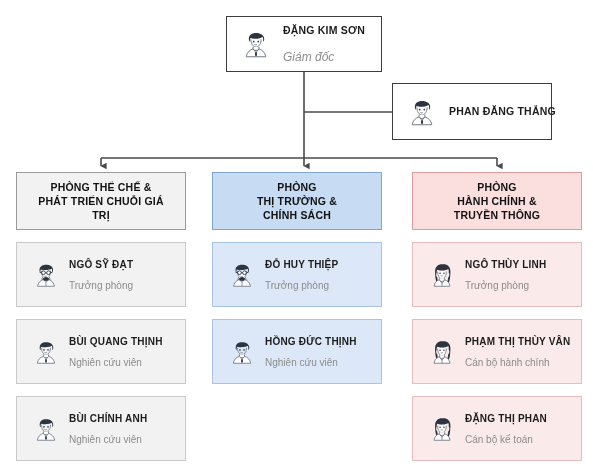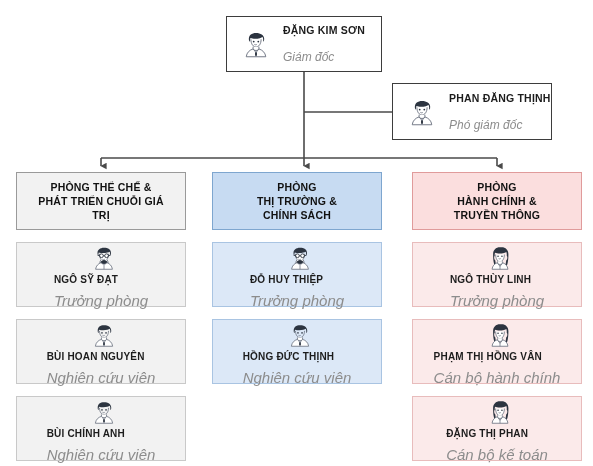--- a/index.html
+++ b/index.html
@@ -34,30 +34,30 @@
   .column{position:absolute;top:172px;width:160px;}
 
   .dept-header{
     box-sizing:border-box;height:58px;width:170px;
     display:flex;align-items:center;justify-content:center;text-align:center;
     font-size:10.5px;font-weight:bold;color:#111;line-height:14px;
     letter-spacing:.2px;padding:0 6px;
   }
   .card{
     box-sizing:border-box;width:170px;height:65px;margin-top:12px;
-    display:flex;align-items:center;flex-direction:column;
+    display:flex;align-items:center;
   }
   .card .avatar{flex:0 0 auto;margin:0 8px 0 14px;}
   .card .who{display:flex;flex-direction:column;justify-content:center;}
   .cname{
     font-size:10px;font-weight:bold;color:#1c1c1c;letter-spacing:.2px;
     line-height:13px;white-space:nowrap;
   }
   .crole{
-    font-size:15px;font-style:italic;color:#8c8c8c;line-height:13px;
+    font-size:10px;color:#8c8c8c;line-height:13px;
     white-space:nowrap;margin-top:8px;
   }
 
   
   .theme-gray  .dept-header{background:#f2f2f2;border:1px solid #9a9a9a;}
   .theme-gray  .card{background:#f2f2f2;border:1px solid #c9c9c9;}
   
   .theme-blue  .dept-header{background:#c7dbf2;border:1px solid #7ea6cf;}
   .theme-blue  .card{background:#dce8f7;border:1px solid #a9c4e2;}
   
@@ -117,22 +117,21 @@
         <circle cx="17.3" cy="17.2" r="1.05" fill="#2c3440"></circle>
         <circle cx="22.7" cy="17.2" r="1.05" fill="#2c3440"></circle>
         <path d="M18 20.4c.7.7 2.3.7 3 0" fill="none" stroke="#6b7280" stroke-width="1"></path>
         <path d="M16.6 23.2v2.4c0 1.2 1.5 2 3.4 2s3.4-.8 3.4-2v-2.4" fill="#fff" stroke="#6b7280" stroke-width="1.1"></path>
         <path d="M8.5 35c.6-5 4-8 8.1-9.2L20 30l3.4-4.2c4.1 1.2 7.5 4.2 8.1 9.2z" fill="#fff" stroke="#6b7280" stroke-width="1.1"></path>
         <path d="M20 29.6v5.4" stroke="#6b7280" stroke-width="1"></path>
         <rect x="18.9" y="29.8" width="2.2" height="4" rx=".5" fill="#2c3440"></rect>
       </svg>
     </span>
     <span class="who">
-      <span class="pname">PHAN ĐĂNG THỊNH</span>
-      <span class="prole">Phó giám đốc</span>
+      <span class="pname">PHAN ĐĂNG THẮNG</span>
     </span>
   </div>
 
   <div class="column theme-gray" id="col-0" style="left:16px;">
       <div class="dept-header">
         <span>PHÒNG THỂ CHẾ &amp;<br>PHÁT TRIỂN CHUỖI GIÁ<br>TRỊ</span>
       </div>
       <div class="card">
         <span class="avatar">
     <svg width="30" height="30" viewBox="0 0 40 40">
@@ -161,21 +160,21 @@
       <circle cx="17.3" cy="17.2" r="1.05" fill="#2c3440"></circle>
       <circle cx="22.7" cy="17.2" r="1.05" fill="#2c3440"></circle>
       <path d="M18 20.4c.7.7 2.3.7 3 0" fill="none" stroke="#6b7280" stroke-width="1"></path>
       <path d="M16.6 23.2v2.4c0 1.2 1.5 2 3.4 2s3.4-.8 3.4-2v-2.4" fill="#fff" stroke="#6b7280" stroke-width="1.1"></path>
       <path d="M8.5 35c.6-5 4-8 8.1-9.2L20 30l3.4-4.2c4.1 1.2 7.5 4.2 8.1 9.2z" fill="#fff" stroke="#6b7280" stroke-width="1.1"></path>
       <path d="M20 29.6v5.4" stroke="#6b7280" stroke-width="1"></path>
       <rect x="18.9" y="29.8" width="2.2" height="4" rx=".5" fill="#2c3440"></rect>
     </svg>
         </span>
         <span class="who">
-          <span class="cname">BÙI HOAN NGUYÊN</span>
+          <span class="cname">BÙI QUANG THỊNH</span>
           <span class="crole">Nghiên cứu viên</span>
         </span>
       </div>
       <div class="card">
         <span class="avatar">
     <svg width="30" height="30" viewBox="0 0 40 40">
       <path d="M20 7c-5.2 0-8.2 2.6-8.4 6.6-.1 1.7.3 3 .7 3.6l.6-.3c-.2-1.6.1-3.2.7-4 2.3.9 6.6 1.2 10.9.2 1.5-.3 2.6-.8 3.2-1.3.6.9.9 2.8.7 5.1l.7.2c.4-.9.6-2.3.5-3.6C29.3 9.7 25.6 7 20 7z" fill="#2c3440"></path>
       <path d="M14 14.5c0 5.2 2.5 9 6 9s6-3.8 6-9" fill="none" stroke="#6b7280" stroke-width="1.1"></path>
       <circle cx="17.3" cy="17.2" r="1.05" fill="#2c3440"></circle>
       <circle cx="22.7" cy="17.2" r="1.05" fill="#2c3440"></circle>
@@ -265,21 +264,21 @@
       <path d="M14.2 15.4c0 5.6 2.6 9.6 5.8 9.6s5.8-4 5.8-9.6" fill="#fff" stroke="#6b7280" stroke-width="1.1"></path>
       <circle cx="17.4" cy="17.6" r="1.05" fill="#2c3440"></circle>
       <circle cx="22.6" cy="17.6" r="1.05" fill="#2c3440"></circle>
       <path d="M18.2 20.8c.6.6 2.2.6 2.8 0" fill="none" stroke="#6b7280" stroke-width="1"></path>
       <path d="M16.8 24.4v2.2c0 1.2 1.4 2 3.2 2s3.2-.8 3.2-2v-2.2" fill="#fff" stroke="#6b7280" stroke-width="1.1"></path>
       <path d="M9.4 35c.5-4.4 3.2-7.3 6.8-8.6L20 31l3.8-4.6c3.6 1.3 6.3 4.2 6.8 8.6z" fill="#fff" stroke="#6b7280" stroke-width="1.1"></path>
       <path d="M20 30.6v4.4" stroke="#6b7280" stroke-width="1"></path>
     </svg>
         </span>
         <span class="who">
-          <span class="cname">PHẠM THỊ HỒNG VÂN</span>
+          <span class="cname">PHẠM THỊ THÙY VÂN</span>
           <span class="crole">Cán bộ hành chính</span>
         </span>
       </div>
       <div class="card">
         <span class="avatar">
     <svg width="30" height="30" viewBox="0 0 40 40">
       <path d="M20 5.6c-5.6 0-9.2 3.6-9.2 9.4 0 4.4.3 8.4 1 11.6.3 1.4.7 2.6 1.1 3.4h2.4c-.8-1.6-1.3-4-1.5-6.6-1-.6-1.6-2.2-1.6-4 0-1.1.3-2 .8-2.5-.2-1.6 0-3 .5-3.8 2.5 1 7.3 1.3 11.9.2 1.4-.3 2.4-.8 3-1.2.5 1 .8 2.8.6 4.8.5.5.8 1.4.8 2.5 0 1.8-.6 3.4-1.6 4-.2 2.6-.7 5-1.5 6.6h2.4c.4-.8.8-2 1.1-3.4.7-3.2 1-7.2 1-11.6 0-5.8-3.6-9.4-9.2-9.4z" fill="#2c3440"></path>
       <path d="M14.2 15.4c0 5.6 2.6 9.6 5.8 9.6s5.8-4 5.8-9.6" fill="#fff" stroke="#6b7280" stroke-width="1.1"></path>
       <circle cx="17.4" cy="17.6" r="1.05" fill="#2c3440"></circle>
       <circle cx="22.6" cy="17.6" r="1.05" fill="#2c3440"></circle>

